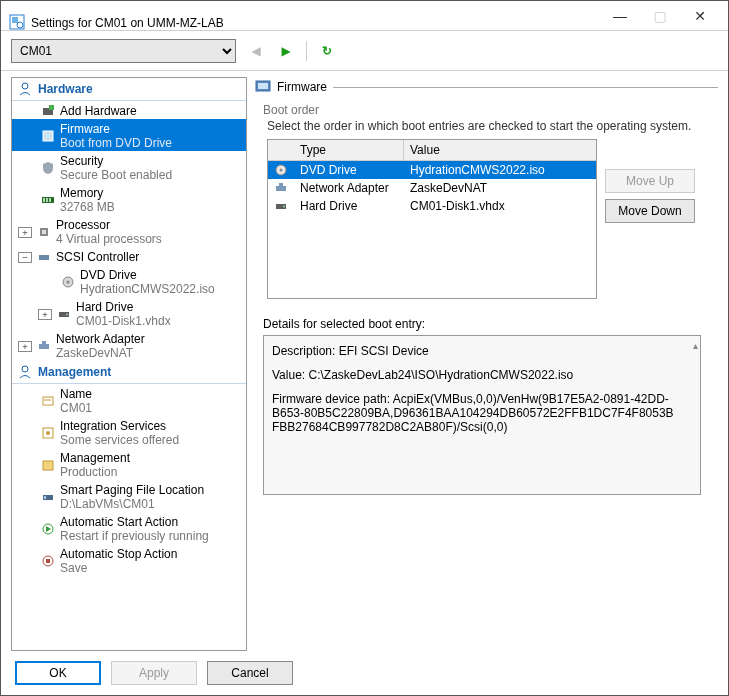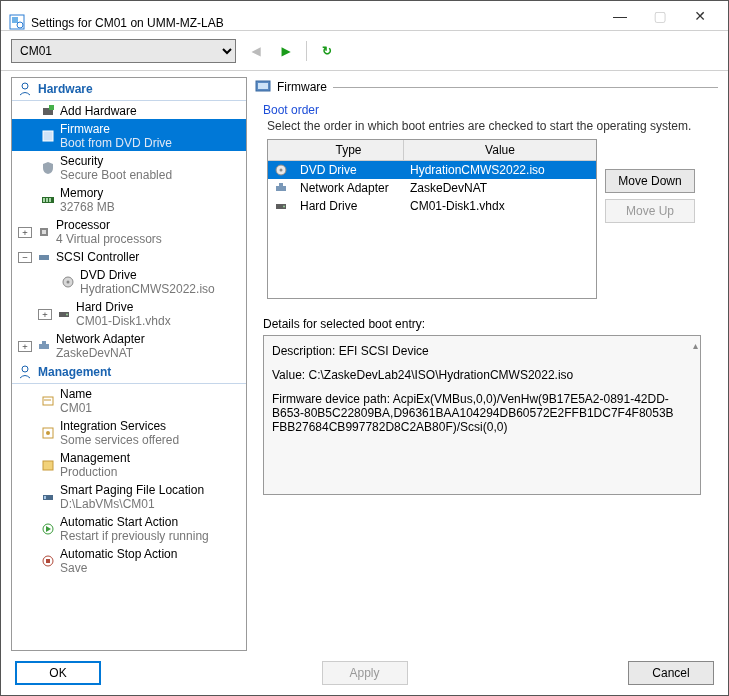--- a/index.html
+++ b/index.html
@@ -21,42 +21,42 @@
   .node .indent0 { width: 8px; }
   .node .indent1 { width: 28px; }
   .node .ico { width:16px; height:16px; margin:0 4px; display:flex; align-items:center; justify-content:center; font-size:12px;}
   .node .labels { display:flex; flex-direction:column; line-height:14px; padding:1px 0;}
   .node .sub { color:#777; font-size:12px;}
   .node.selected { background:#0078d7; color:#fff; }
   .node.selected .sub { color:#e0e8f5; }
   .main { flex:1; display:flex; flex-direction:column; }
   .main-head { display:flex; align-items:center; gap:6px; padding:2px 0 6px 2px; }
   .main-head .line { flex:1; height:1px; background:#aaa; }
-  .grouplabel { padding: 2px 0 2px 10px; color:#1d4ed8; }
+  .grouplabel { padding: 2px 0 2px 10px; color:#737373; }
   .groupdesc { padding: 0 0 6px 14px; color:#333; }
   .bootrow { display:flex; gap:8px; padding: 0 0 0 14px; }
   .boottable { width:330px; height:160px; border:1px solid #999; background:#fff; position:relative;}
   .boottable .hdr { display:flex; background:#f0f0f0; border-bottom:1px solid #ccc;}
-  .boottable .hdr div { padding:3px 6px; border-right:1px solid #ccc;text-align:center; }
+  .boottable .hdr div { padding:3px 6px; border-right:1px solid #ccc; }
   .boottable .hdr .c1 { width:26px; border-right:none;}
   .boottable .hdr .c2 { width:110px;}
   .boottable .hdr .c3 { flex:1; border-right:none;}
   .boottable .row { display:flex; align-items:center; }
   .boottable .row div { padding:2px 6px; }
   .boottable .row .c1 { width:26px; text-align:center;}
   .boottable .row .c2 { width:110px;}
   .boottable .row .c3 { flex:1;}
   .boottable .row.sel { background:#0078d7; color:#fff;}
   .bootbtns { display:flex; flex-direction:column; gap:6px; padding-top:30px; }
   .bootbtns button { width:90px; height:24px; border:1px solid #999; background:#e9e9e9; cursor:pointer;}
   .bootbtns button:disabled { color:#999; background:#f4f4f4; border-color:#ccc; cursor:default;}
   .details-label { padding: 18px 0 4px 10px; }
   .details-box { margin: 0 0 0 10px; width: 438px; height: 160px; border:1px solid #999; background:#f7f7f7; padding:8px 24px 8px 8px; position:relative; overflow:hidden;}
   .details-box .scroll { position:absolute; right:2px; top:4px; color:#888; font-size:10px;}
-  .footer { height: 44px; display:flex; align-items:center; justify-content:space-between; gap:10px; padding: 0 14px;}
+  .footer { height: 44px; display:flex; align-items:center; justify-content:flex-start; gap:10px; padding: 0 14px;}
   .footer button { width:86px; height:24px; border:1px solid #888; background:#e9e9e9; cursor:pointer;}
   .footer button.primary { border:2px solid #0078d7; background:#fff;}
   .footer button:disabled { color:#999; background:#f4f4f4; border-color:#ccc; cursor:default;}
   svg { display:block; }
 </style>
 </head>
 <body>
 
 <div class="window">
 
@@ -375,22 +375,22 @@
                     <rect x="2" y="5" width="10" height="5" fill="#5e5e5e"></rect>
                     <circle cx="10" cy="7.5" r="1" fill="#9ad29a"></circle>
                   </svg>
                 </div>
                 <div class="c2">Hard Drive</div>
                 <div class="c3">CM01-Disk1.vhdx</div>
               </div>
             </div>
         </div>
         <div class="bootbtns">
+          <button disabled="">Move Up</button>
           <button>Move Down</button>
-          <button disabled="">Move Up</button>
         </div>
       </div>
 
       <div class="details-label">Details for selected boot entry:</div>
       <div class="details-box">
         <div>Description: EFI SCSI Device</div>
         <div style="height:10px"></div>
         <div>Value: C:\ZaskeDevLab24\ISO\HydrationCMWS2022.iso</div>
         <div style="height:10px"></div>
         <div style="word-break:break-all;">Firmware device path: AcpiEx(VMBus,0,0)/VenHw(9B17E5A2-0891-42DD-B653-80B5C22809BA,D96361BAA104294DB60572E2FFB1DC7F4F8053BFBB27684CB997782D8C2AB80F)/Scsi(0,0)</div>

